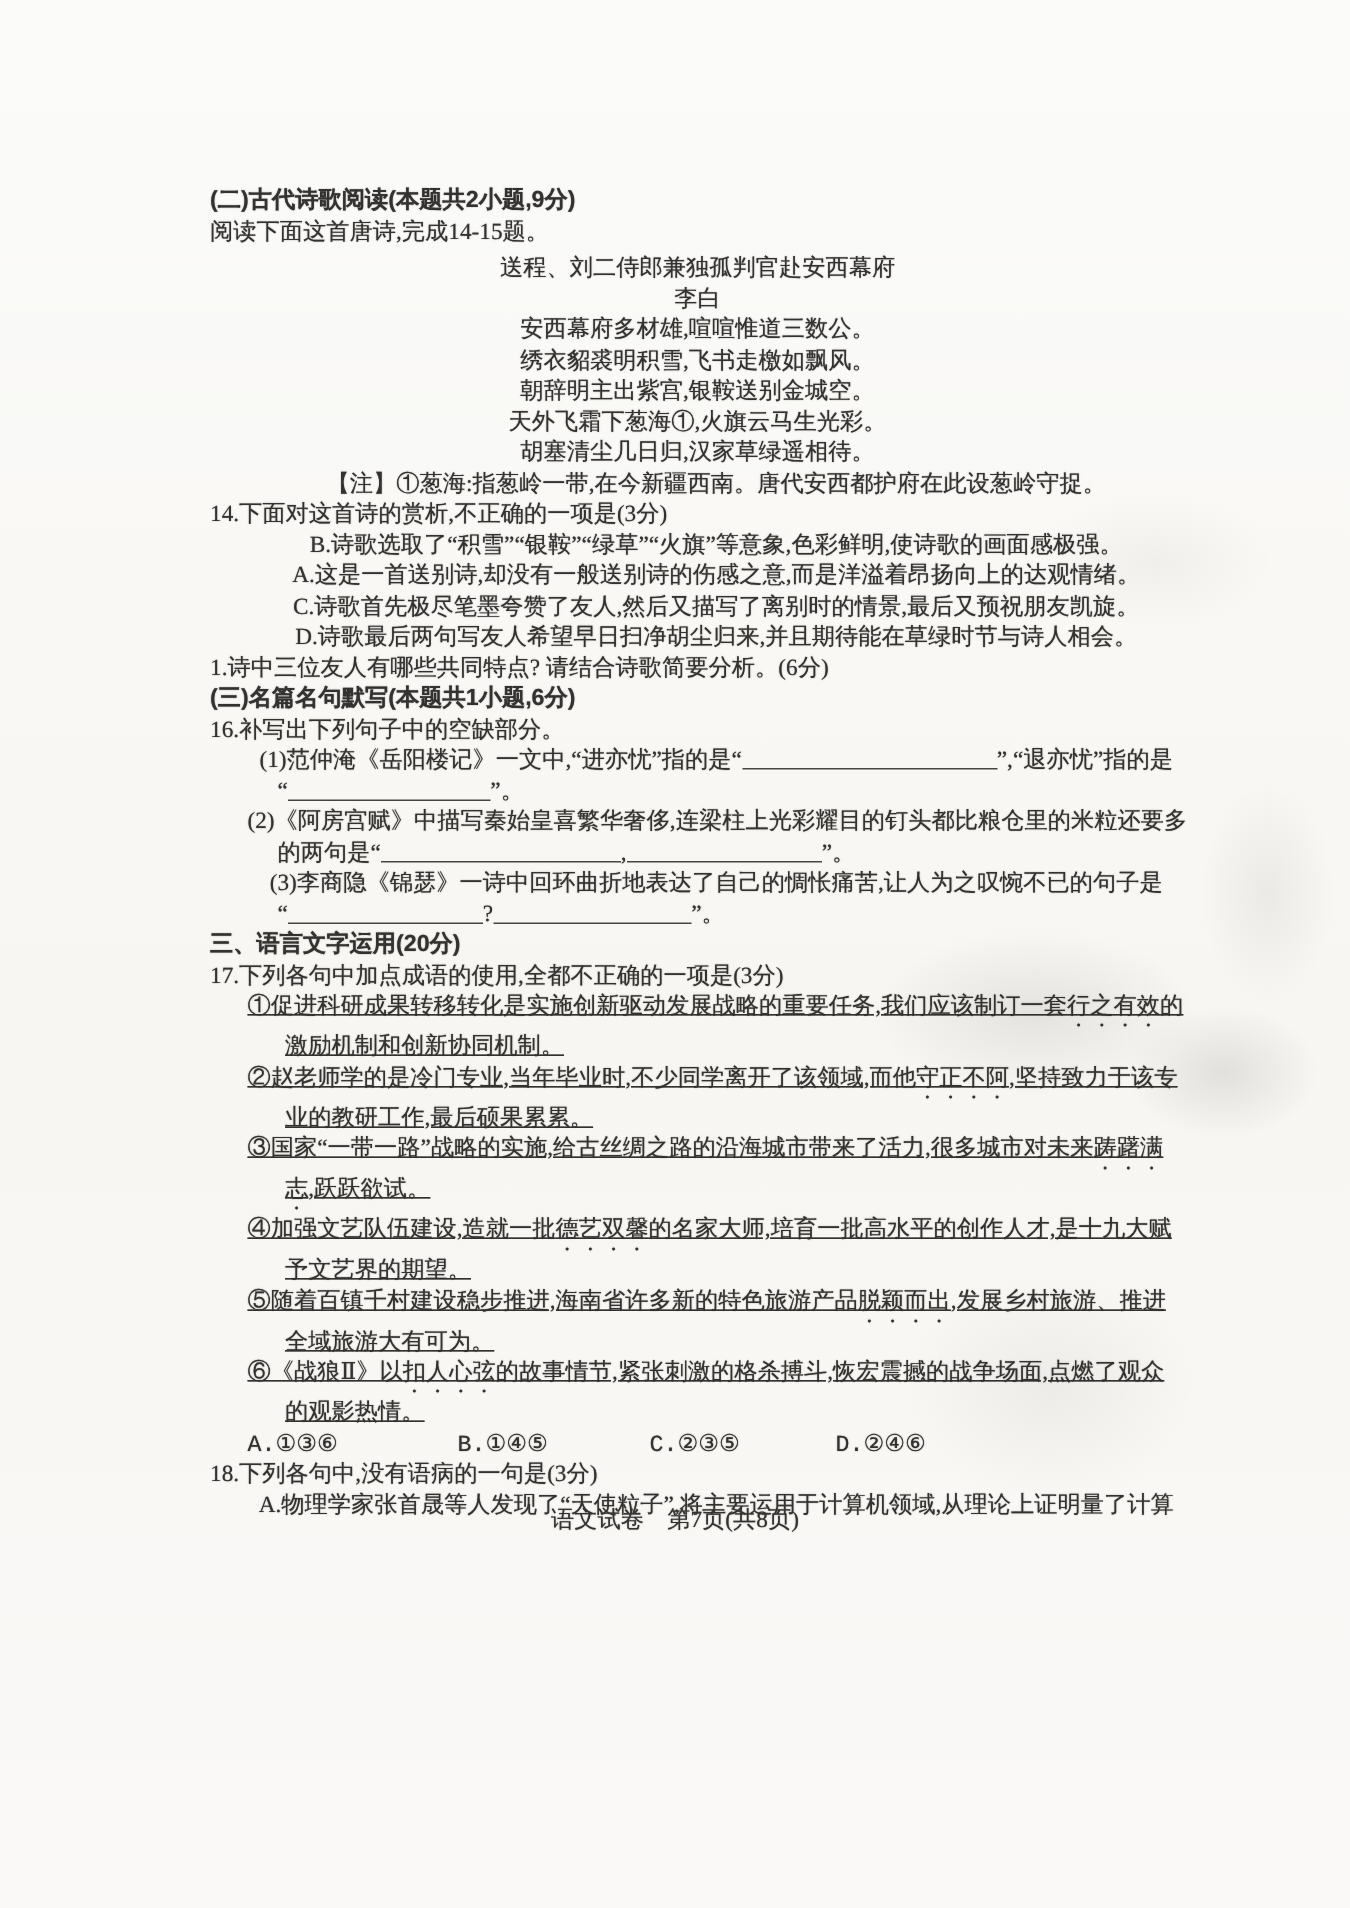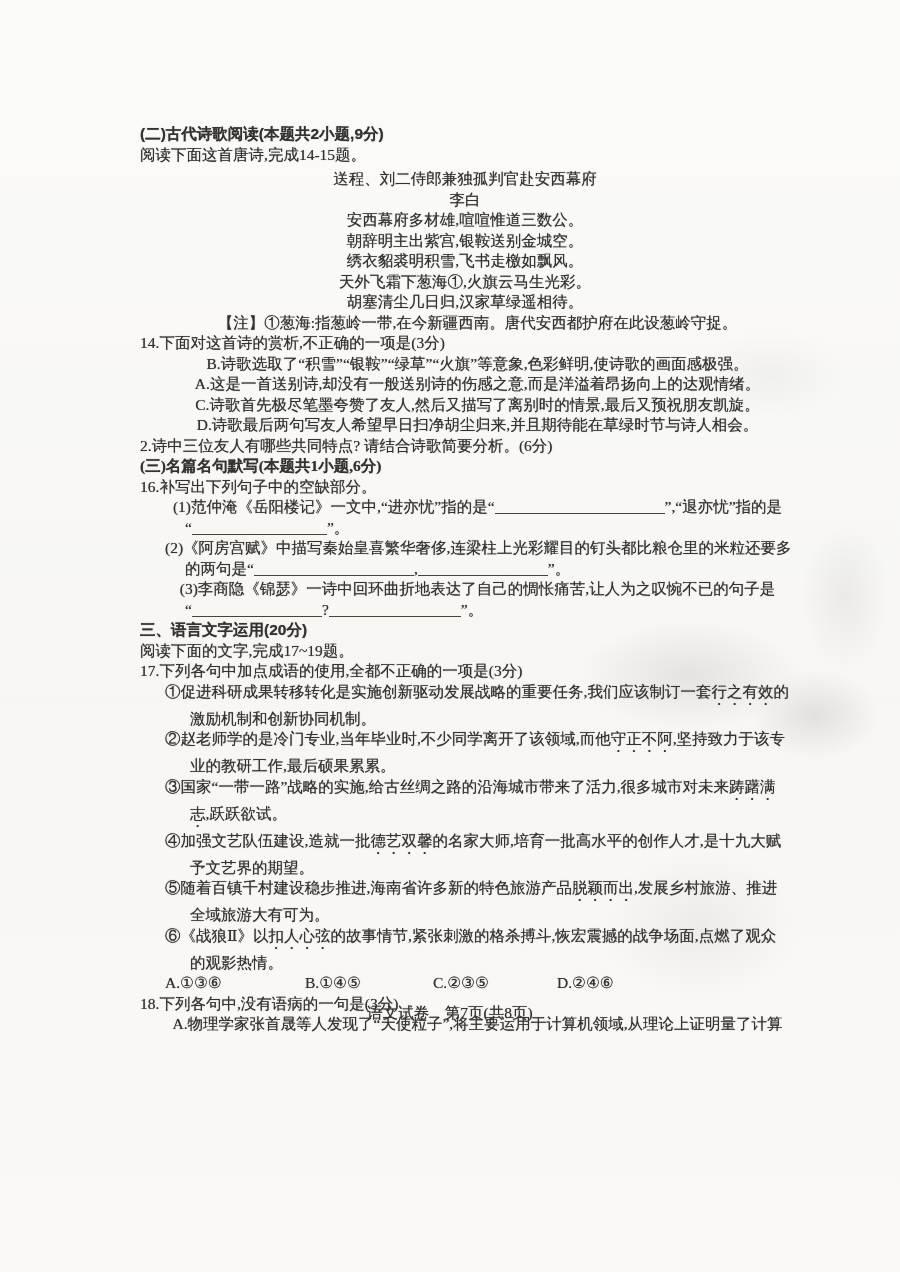--- a/index.html
+++ b/index.html
@@ -14,26 +14,26 @@
     font-size:15.5px;line-height:20.5px;
     text-shadow:0 0 0.8px rgba(84,80,76,.85);
   }
   .content p{margin:0;}
   .h{font-family:"Liberation Sans","DejaVu Sans",sans-serif;font-weight:700;}
   .poem{margin-top:4px;text-align:center;}
   .poem-title{font-family:"Liberation Sans","DejaVu Sans",sans-serif;font-weight:400;}
   .poem-line{text-align:center;}
   .ind1{padding-left:25px;text-align:center;}
   .ind2{padding-left:45px;}
-  .hang{padding-left:50px;text-indent:-25px;}
+  .hang{padding-left:50px;text-indent:-25px;text-decoration:underline;}
   .nowrap{white-space:nowrap;}
-  .mt14{margin-top:14px;font-family:Liberation Serif, serif;}
+  .mt14{margin-top:14px;}
   .blank{display:inline-block;border-bottom:1.2px solid #47443f;height:13px;vertical-align:-2px;}
   .b170{width:170px}.b135{width:135px}.b160{width:160px}.b130{width:130px}.b132{width:132px}
-  .ans-row{padding-left:25px;display:flex;}
+  .ans-row{padding-left:25px;display:flex;font-family:Liberation Mono, monospace;}
   .ans-row span:nth-child(1){width:140px;}
   .ans-row span:nth-child(2){width:128px;}
   .ans-row span:nth-child(3){width:124px;}
   .em-dots{
     -webkit-text-emphasis:filled dot;-webkit-text-emphasis-position:under;
     text-emphasis:filled dot;text-emphasis-position:under left;
   }
   .footer{
     position:absolute;top:1003px;left:0;width:100%;text-align:center;
     font-size:15.5px;text-shadow:0 0 0.8px rgba(84,80,76,.85);
@@ -59,53 +59,52 @@
   <div class="content">
 
     <p class="h">(二)古代诗歌阅读(本题共2小题,9分)</p>
     <p>阅读下面这首唐诗,完成14-15题。</p>
 
     <div class="poem">
       <p class="poem-title">送程、刘二侍郎兼独孤判官赴安西幕府</p>
       <p>李白</p>
       <div>
           <p class="poem-line">安西幕府多材雄,喧喧惟道三数公。</p>
+          <p class="poem-line">绣衣貂裘明积雪,飞书走檄如飘风。</p>
           <p class="poem-line">朝辞明主出紫宫,银鞍送别金城空。</p>
-          <p class="poem-line">绣衣貂裘明积雪,飞书走檄如飘风。</p>
           <p class="poem-line">天外飞霜下葱海①,火旗云马生光彩。</p>
           <p class="poem-line">胡塞清尘几日归,汉家草绿遥相待。</p>
         </div>
     </div>
 
     <p class="ind1">【注】①葱海:指葱岭一带,在今新疆西南。唐代安西都护府在此设葱岭守捉。</p>
 
     <p>14.下面对这首诗的赏析,不正确的一项是(3分)</p>
     <div>
         <p class="ind1 nowrap">B.诗歌选取了“积雪”“银鞍”“绿草”“火旗”等意象,色彩鲜明,使诗歌的画面感极强。</p>
         <p class="ind1 nowrap">A.这是一首送别诗,却没有一般送别诗的伤感之意,而是洋溢着昂扬向上的达观情绪。</p>
         <p class="ind1 nowrap">C.诗歌首先极尽笔墨夸赞了友人,然后又描写了离别时的情景,最后又预祝朋友凯旋。</p>
         <p class="ind1 nowrap">D.诗歌最后两句写友人希望早日扫净胡尘归来,并且期待能在草绿时节与诗人相会。</p>
       </div>
 
-    <p>2.诗中三位友人有哪些共同特点? 请结合诗歌简要分析。(6分)</p>
+    <p>1.诗中三位友人有哪些共同特点? 请结合诗歌简要分析。(6分)</p>
 
     <p class="h mt14">(三)名篇名句默写(本题共1小题,6分)</p>
     <p>16.补写出下列句子中的空缺部分。</p>
 
     <p class="ind1 nowrap"><span>(1)范仲淹《岳阳楼记》一文中,“进亦忧”指的是“</span><span class="blank b170"></span><span>”,“退亦忧”指的是</span></p>
     <p class="ind2 nowrap"><span>“</span><span class="blank b135"></span><span>”。</span></p>
 
     <p class="ind1 nowrap">(2)《阿房宫赋》中描写秦始皇喜繁华奢侈,连梁柱上光彩耀目的钉头都比粮仓里的米粒还要多</p>
     <p class="ind2 nowrap"><span>的两句是“</span><span class="blank b160"></span><span>,</span><span class="blank b130"></span><span>”。</span></p>
 
     <p class="ind1 nowrap">(3)李商隐《锦瑟》一诗中回环曲折地表达了自己的惆怅痛苦,让人为之叹惋不已的句子是</p>
     <p class="ind2 nowrap"><span>“</span><span class="blank b130"></span><span>?</span><span class="blank b132"></span><span>”。</span></p>
 
     <p class="h">三、语言文字运用(20分)</p>
-    <p>阅读下面的文字,完成17~19题。</p>
 
     <p>17.下列各句中加点成语的使用,全都不正确的一项是(3分)</p>
     <div>
         <p class="hang"><span>①促进科研成果转移转化是实施创新驱动发展战略的重要任务,我们应该制订一套</span><span class="em-dots">行之有效</span><span>的激励机制和创新协同机制。</span></p>
         <p class="hang"><span>②赵老师学的是冷门专业,当年毕业时,不少同学离开了该领域,而他</span><span class="em-dots">守正不阿</span><span>,坚持致力于该专业的教研工作,最后硕果累累。</span></p>
         <p class="hang"><span>③国家“一带一路”战略的实施,给古丝绸之路的沿海城市带来了活力,很多城市对未来</span><span class="em-dots">踌躇满志</span><span>,跃跃欲试。</span></p>
         <p class="hang"><span>④加强文艺队伍建设,造就一批</span><span class="em-dots">德艺双馨</span><span>的名家大师,培育一批高水平的创作人才,是十九大赋予文艺界的期望。</span></p>
         <p class="hang"><span>⑤随着百镇千村建设稳步推进,海南省许多新的特色旅游产品</span><span class="em-dots">脱颖而出</span><span>,发展乡村旅游、推进全域旅游大有可为。</span></p>
         <p class="hang"><span>⑥《战狼Ⅱ》以</span><span class="em-dots">扣人心弦</span><span>的故事情节,紧张刺激的格杀搏斗,恢宏震撼的战争场面,点燃了观众的观影热情。</span></p>
       </div>

